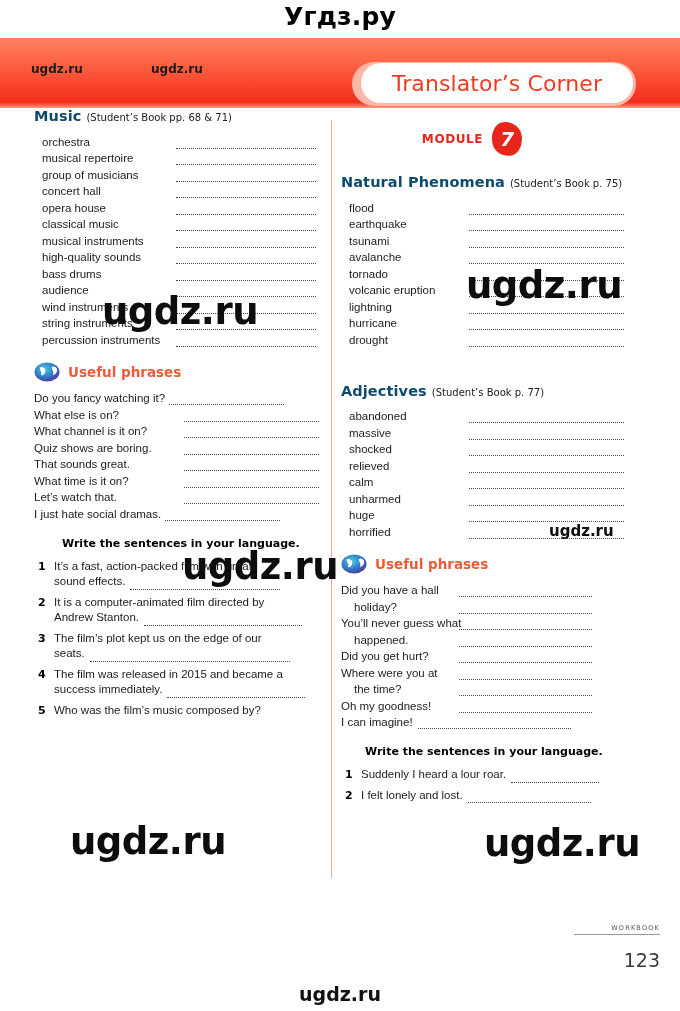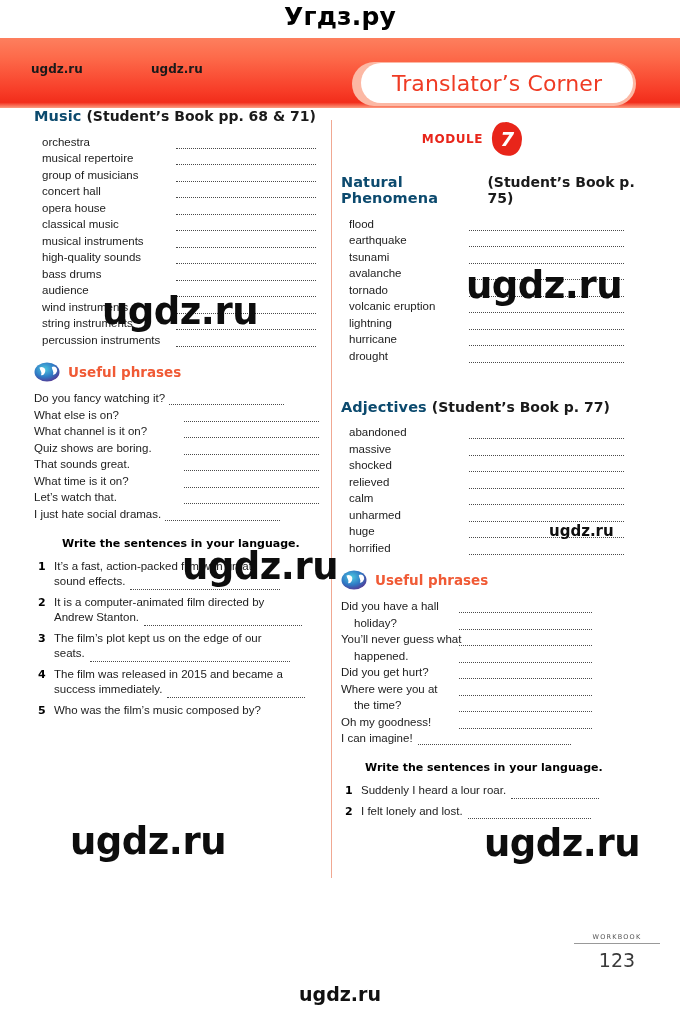--- a/index.html
+++ b/index.html
@@ -61,21 +61,21 @@
 
   
   .sec-head{margin:0 0 6px 0;display:flex;align-items:baseline;}
   .sec-title{
     font-family:"DejaVu Sans", sans-serif;
     font-size:14.5px;font-weight:700;color:#0c4a6e;
     letter-spacing:.1px;
   }
   .sec-ref{
     font-family:"DejaVu Sans", sans-serif;
-    font-size:14px;font-weight:700;color:#1a1a1a;
+    font-size:10px;font-weight:400;color:#1a1a1a;
     margin-left:5px;letter-spacing:0;
   }
 
   
   .vocab{margin:8px;padding:0;list-style:none;}
   .vrow{
     display:flex;align-items:flex-end;
     height:16.5px;
   }
   .vword{
@@ -170,30 +170,30 @@
   .module-num{
     position:absolute;left:0;top:0;width:30px;height:34px;
     display:flex;align-items:center;justify-content:center;
     font-family:"DejaVu Sans", sans-serif;
     font-size:20px;font-weight:700;color:#ffffff;
     font-style:italic;
   }
 
   
   .footer{
-    position:absolute;right:20px;bottom:40px;text-align:center;width:86px;
+    position:absolute;right:20px;bottom:40px;text-align:right;width:86px;
   }
   .fw{
     font-size:6.5px;letter-spacing:1.2px;color:#555;
     font-family:"DejaVu Sans", sans-serif;
     padding-bottom:2px;border-bottom:1px solid #999;
     display:block;
   }
   .fp{
-    font-size:19px;color:#3a3a3a;display:block;margin-top:5px;
+    font-size:19px;color:#3a3a3a;display:block;margin-top:14px;
     font-family:"DejaVu Sans", sans-serif;
   }
   .bottom-wm{
     position:absolute;left:0;bottom:6px;width:680px;text-align:center;
     font-family:"DejaVu Sans", sans-serif;
     font-size:19px;font-weight:700;color:#111;
   }
 
   
   .wm{

